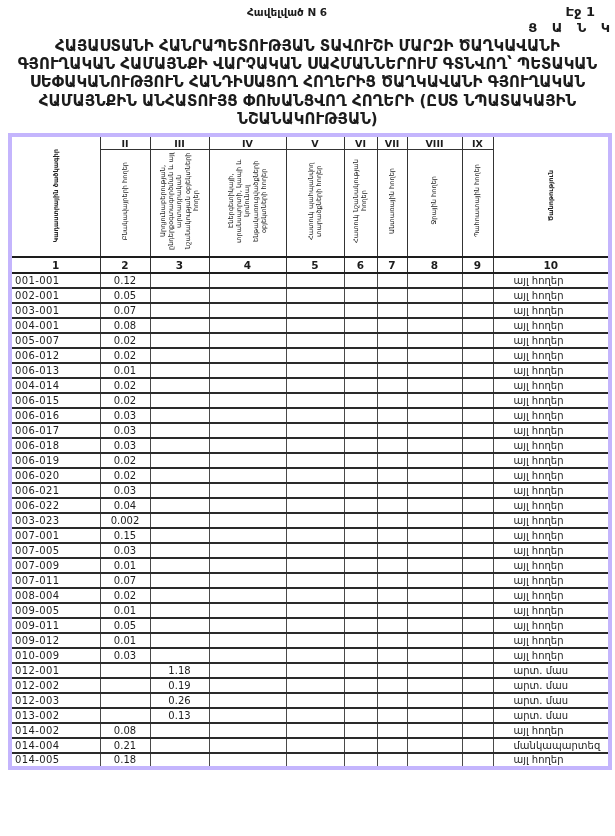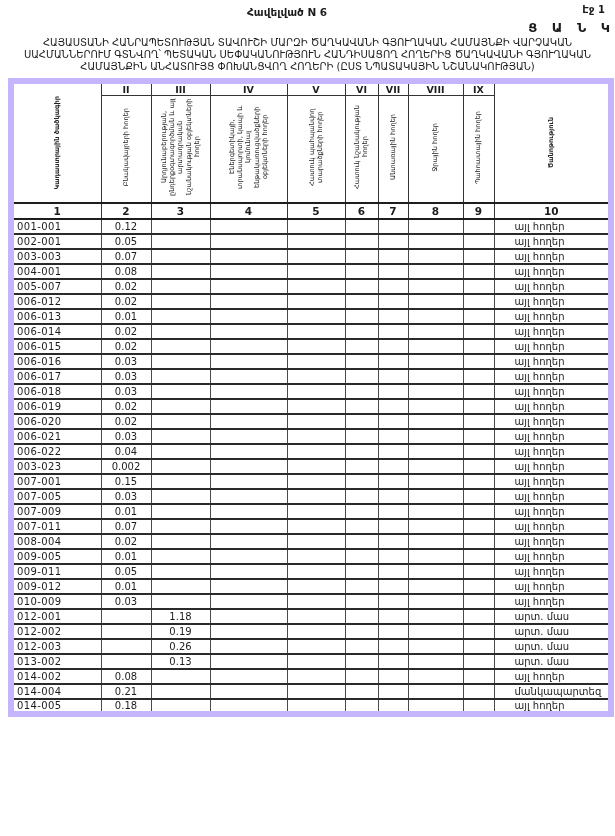--- a/index.html
+++ b/index.html
@@ -5,52 +5,52 @@
   * { margin: 0; padding: 0; box-sizing: border-box; }
   html, body {
     width: 615px; height: 836px;
     background: #ffffff;
     font-family: "DejaVu Sans", sans-serif;
     color: #1c1c1c;
     overflow: hidden;
     position: relative;
   }
   .page-label {
-    position: absolute; top: 4px; right: 10px;
-    font-weight: bold; font-size: 10px;
+    position: absolute; top: 4px; right: 20px;
+    font-weight: bold; font-size: 13px;
   }
   .appendix {
     margin: 6px 48px 0 auto;
     width: 320px;
     text-align: left;
     font-weight: bold;
     font-size: 10.5px;
     line-height: 1.22;
   }
   .doc-title {
     text-align: right;
     font-weight: bold;
     font-size: 13px;
     letter-spacing: 5px;
     margin-top: 1px;
     margin-left: 47px;
   }
   .doc-subtitle {
     text-align: center;
-    font-weight: normal;
-    font-size: 10px;
+    font-weight: bold;
+    font-size: 15px;
     line-height: 1.22;
     margin: 2px 10px 0 10px;
   }
   table.land-table {
     margin: 5px 0 0 8px;
     width: 600px;
     table-layout: fixed;
     border-collapse: collapse;
-    border: 6px solid #c4b5fd;
+    border: 4px solid #c4b5fd;
   }
   .land-table th, .land-table td {
     border: 1px solid #343434;
     overflow: hidden;
   }
   tr.numerals th {
     height: 14px;
     font-size: 9.5px;
     font-weight: bold;
     text-align: center;
@@ -176,21 +176,21 @@
         <td class="val"></td>
         <td></td>
         <td></td>
         <td></td>
         <td></td>
         <td></td>
         <td></td>
         <td class="note">այլ հողեր</td>
       </tr>
       <tr>
-        <td class="code">003-003</td>
+        <td class="code">003-001</td>
         <td class="val">0.07</td>
         <td class="val"></td>
         <td></td>
         <td></td>
         <td></td>
         <td></td>
         <td></td>
         <td></td>
         <td class="note">այլ հողեր</td>
       </tr>
@@ -236,21 +236,21 @@
         <td class="val"></td>
         <td></td>
         <td></td>
         <td></td>
         <td></td>
         <td></td>
         <td></td>
         <td class="note">այլ հողեր</td>
       </tr>
       <tr>
-        <td class="code">006-014</td>
+        <td class="code">004-014</td>
         <td class="val">0.02</td>
         <td class="val"></td>
         <td></td>
         <td></td>
         <td></td>
         <td></td>
         <td></td>
         <td></td>
         <td class="note">այլ հողեր</td>
       </tr>

